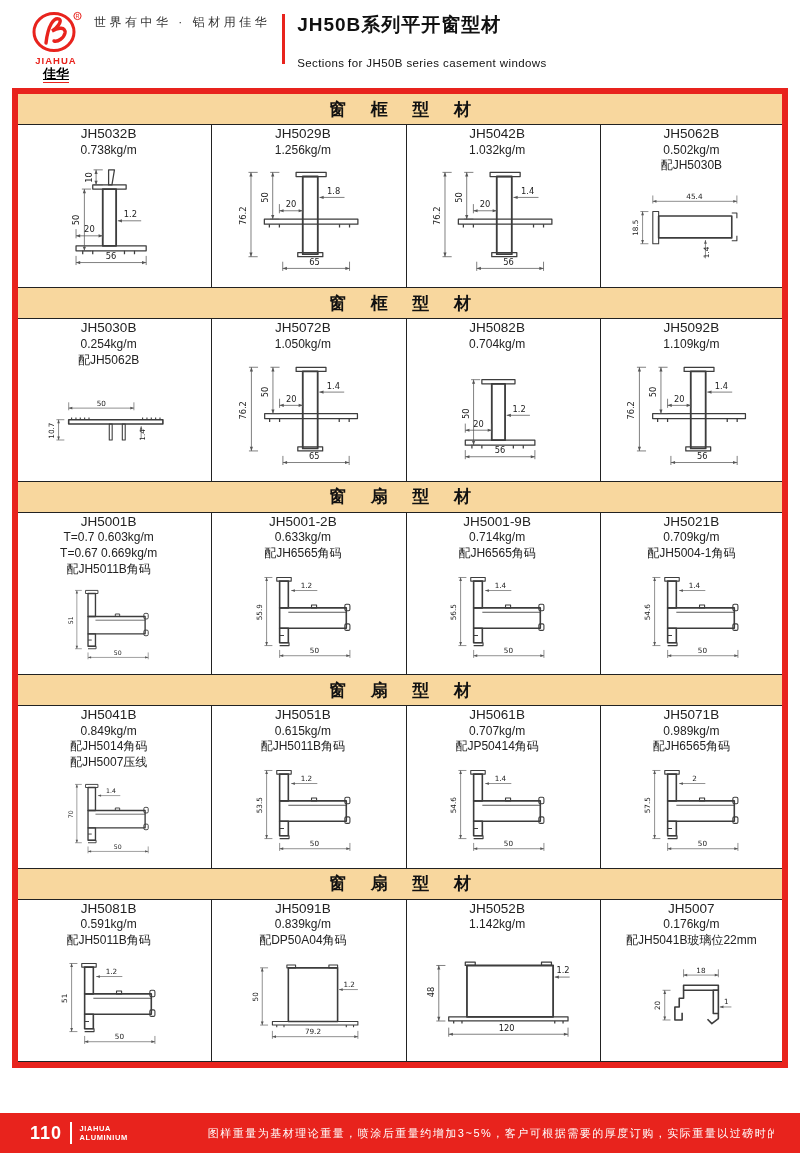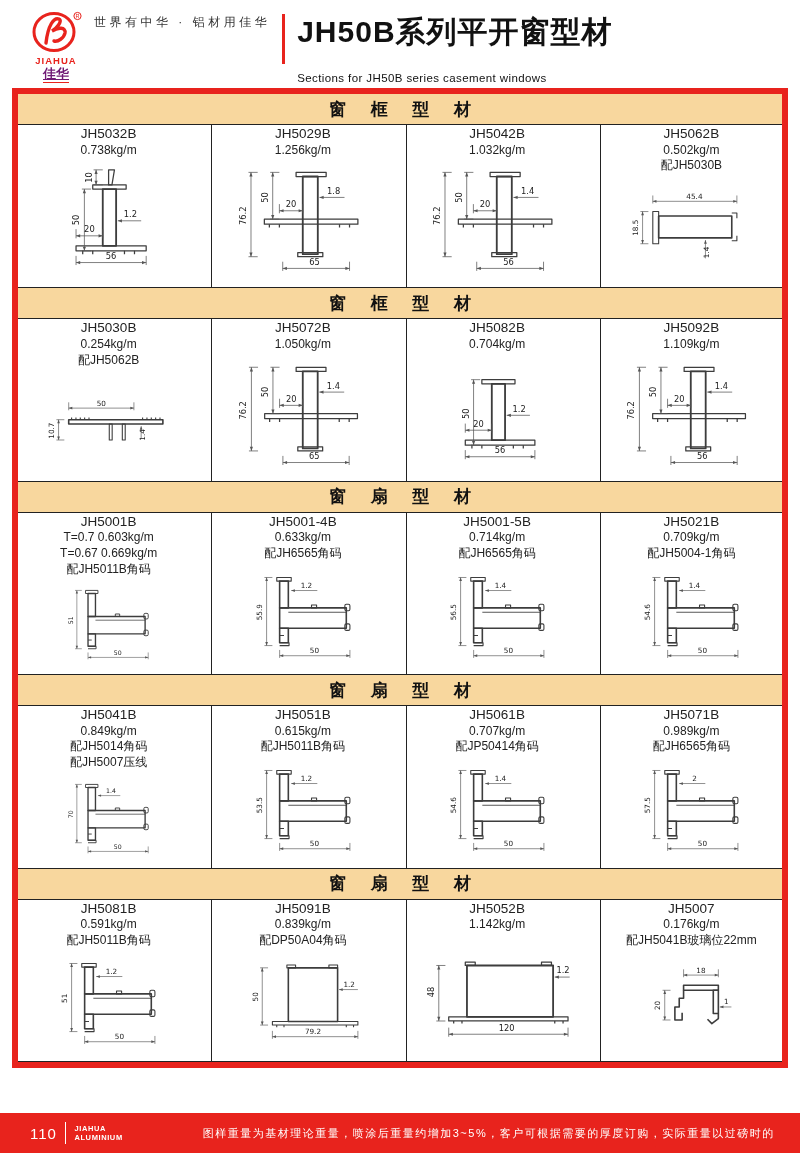--- a/index.html
+++ b/index.html
@@ -4,27 +4,27 @@
 <style>
   html,body{margin:0;padding:0;}
   body{
     width:800px;height:1167px;position:relative;background:#ffffff;
     font-family:"Liberation Sans", sans-serif; color:#222; overflow:hidden;
   }
   
   .header{position:absolute;top:10px;left:26px;right:26px;height:76px;display:flex;align-items:flex-start;}
   .logo-block{display:flex;flex-direction:column;align-items:center;width:60px;}
   .logo-en{font-size:9.5px;font-weight:bold;color:#e8231d;letter-spacing:1px;margin-top:1px;}
-  .logo-cn{font-size:13px;font-weight:bold;color:#701a75;border-bottom:1.5px solid #e8231d;line-height:1.25;text-decoration:underline;}
+  .logo-cn{font-size:13px;font-weight:bold;color:#000000;border-bottom:1.5px solid #e8231d;line-height:1.25;text-decoration:underline;}
   .brand-block{margin-left:8px;}
   .brand-title{font-size:32px;font-weight:bold;color:#111;letter-spacing:2px;line-height:1.15;}
   .brand-slogan{font-size:12px;color:#333;letter-spacing:3.5px;margin-top:4px;}
   .hdr-divider{width:3px;height:50px;background:#e8231d;margin:4px 12px 0 12px;}
   .series-block{padding-top:2px;}
-  .series-title{font-size:30px;font-weight:bold;color:#111;letter-spacing:1px;}
+  .series-title{font-size:19px;font-weight:bold;color:#111;letter-spacing:1px;}
   .series-sub{font-size:11.5px;color:#111;margin-top:19px;letter-spacing:0.4px;}
   
   .frame{
     position:absolute;left:12px;top:88px;width:776px;height:980px;
     border:6px solid #e8231d;box-sizing:border-box;background:#fff;
     display:flex;flex-direction:column;
   }
   .section{flex:1;display:flex;flex-direction:column;min-height:0;}
   .section:last-child{border-bottom:1.5px solid #222;}
   .sec-header{
@@ -39,21 +39,21 @@
   .cell + .cell{border-left:1.5px solid #222;margin-left:12px;}
   .code{font-size:13.5px;color:#222;line-height:1.3;}
   .pline{font-size:12px;color:#222;line-height:1.3;}
   .drawing{flex:1 1 auto;width:94%;min-height:0;margin:1px 0 3px 0;}
   .drawing text{font-family:"DejaVu Sans", sans-serif;font-size:10px;fill:#222;}
   
   .footer{
     position:absolute;left:0;right:0;bottom:14px;height:40px;background:#e8231d;
     display:flex;align-items:center;color:#fff;padding:0 26px 0 30px;box-sizing:border-box;
   }
-  .page-num{font-size:15px;font-weight:normal;letter-spacing:1px;}
+  .page-num{font-size:18px;font-weight:bold;letter-spacing:1px;}
   .fdiv{width:1.5px;height:22px;background:#fff;margin:0 8px 0 8px;}
   .fbrand{font-size:7.5px;line-height:1.25;letter-spacing:0.6px;font-weight:bold;}
   .fnote{flex:1;text-align:center;font-size:11px;letter-spacing:1.5px;padding-left:80px;white-space:nowrap;overflow:hidden;}
 </style>
 </head>
 <body>
 
 <div class="header">
   <div class="logo-block">
     <svg width="54" height="44" viewBox="0 0 54 44">
@@ -326,21 +326,21 @@
             <polygon points="42,20 40.1,25 43.9,25" fill="#555"></polygon>
             <polygon points="42,114 40.1,109 43.9,109" fill="#555"></polygon>
             <text x="36" y="68" transform="rotate(-90 36 68)" text-anchor="middle">51</text>
             <path d="M60,120 V131 M157,120 V131 M60,128 H157" style="stroke:#555;stroke-width:0.9;fill:none"></path>
             <polygon points="60,128 65,126.1 65,129.9" fill="#555"></polygon>
             <polygon points="157,128 152,126.1 152,129.9" fill="#555"></polygon>
             <text x="108" y="124" text-anchor="middle">50</text>
           </svg>
         </div>
         <div class="cell">
-          <div class="code">JH5001-4B</div>
+          <div class="code">JH5001-2B</div>
           <div class="pline">0.633kg/m</div>
           <div class="pline">配JH6565角码</div>
           <svg class="drawing" viewBox="0 0 185 150" preserveAspectRatio="xMidYMid meet">
             <rect x="56" y="20" width="20" height="5" style="fill:none;stroke:#3d3d3d;stroke-width:1.5;stroke-linejoin:round"></rect>
             <rect x="60" y="25" width="12" height="37" style="fill:none;stroke:#3d3d3d;stroke-width:2.2;stroke-linejoin:round"></rect>
             <rect x="60" y="62" width="92" height="28" style="fill:none;stroke:#3d3d3d;stroke-width:2.2;stroke-linejoin:round"></rect>
             <path d="M72,68 H152" style="fill:none;stroke:#3d3d3d;stroke-width:1.2"></path>
             <rect x="104" y="58" width="7" height="4" style="fill:none;stroke:#3d3d3d;stroke-width:1.5;stroke-linejoin:round"></rect>
             <rect x="150" y="57" width="7" height="9" rx="2" style="fill:none;stroke:#3d3d3d;stroke-width:1.5;stroke-linejoin:round"></rect>
             <rect x="150" y="84" width="7" height="9" rx="2" style="fill:none;stroke:#3d3d3d;stroke-width:1.5;stroke-linejoin:round"></rect>
@@ -353,21 +353,21 @@
             <polygon points="42,20 40.1,25 43.9,25" fill="#555"></polygon>
             <polygon points="42,114 40.1,109 43.9,109" fill="#555"></polygon>
             <text x="36" y="68" transform="rotate(-90 36 68)" text-anchor="middle">55.9</text>
             <path d="M60,120 V131 M157,120 V131 M60,128 H157" style="stroke:#555;stroke-width:0.9;fill:none"></path>
             <polygon points="60,128 65,126.1 65,129.9" fill="#555"></polygon>
             <polygon points="157,128 152,126.1 152,129.9" fill="#555"></polygon>
             <text x="108" y="124" text-anchor="middle">50</text>
           </svg>
         </div>
         <div class="cell">
-          <div class="code">JH5001-5B</div>
+          <div class="code">JH5001-9B</div>
           <div class="pline">0.714kg/m</div>
           <div class="pline">配JH6565角码</div>
           <svg class="drawing" viewBox="0 0 185 150" preserveAspectRatio="xMidYMid meet">
             <rect x="56" y="20" width="20" height="5" style="fill:none;stroke:#3d3d3d;stroke-width:1.5;stroke-linejoin:round"></rect>
             <rect x="60" y="25" width="12" height="37" style="fill:none;stroke:#3d3d3d;stroke-width:2.2;stroke-linejoin:round"></rect>
             <rect x="60" y="62" width="92" height="28" style="fill:none;stroke:#3d3d3d;stroke-width:2.2;stroke-linejoin:round"></rect>
             <path d="M72,68 H152" style="fill:none;stroke:#3d3d3d;stroke-width:1.2"></path>
             <rect x="104" y="58" width="7" height="4" style="fill:none;stroke:#3d3d3d;stroke-width:1.5;stroke-linejoin:round"></rect>
             <rect x="150" y="57" width="7" height="9" rx="2" style="fill:none;stroke:#3d3d3d;stroke-width:1.5;stroke-linejoin:round"></rect>
             <rect x="150" y="84" width="7" height="9" rx="2" style="fill:none;stroke:#3d3d3d;stroke-width:1.5;stroke-linejoin:round"></rect>

